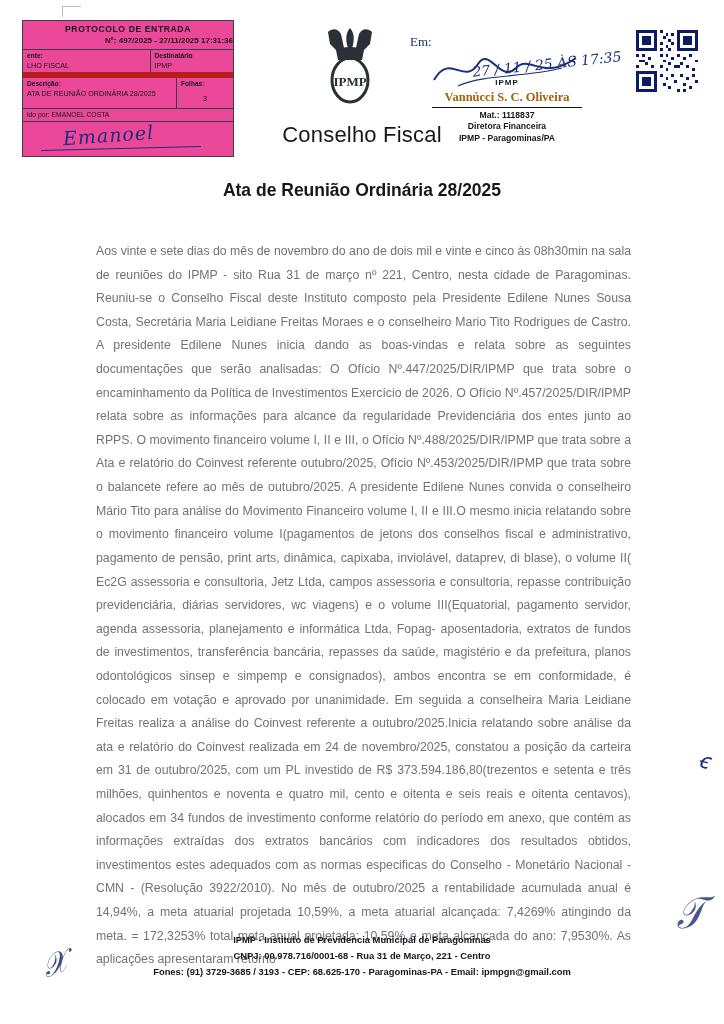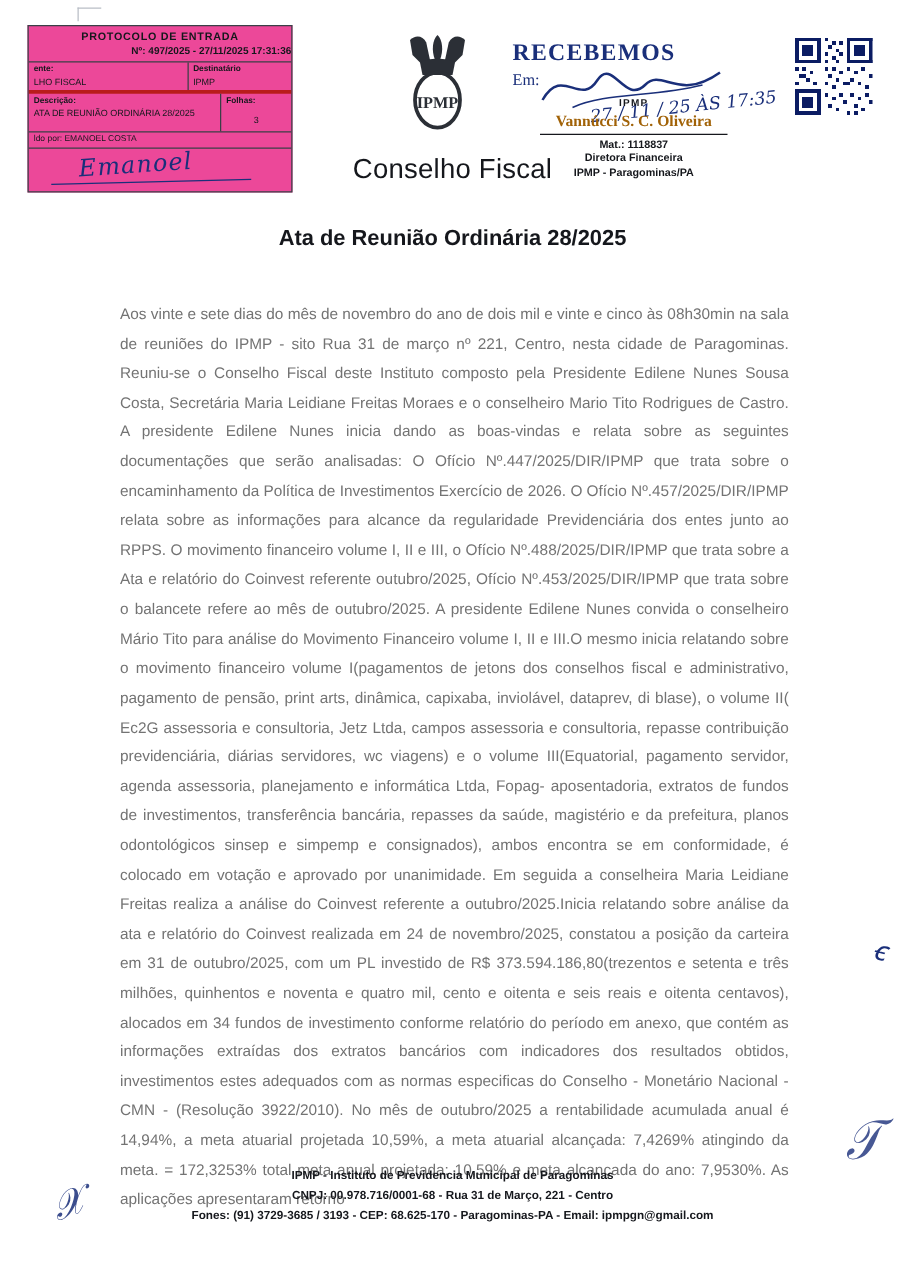--- a/index.html
+++ b/index.html
@@ -21,21 +21,21 @@
     background:#ec4899;
   }
   .protocol .ptitle{
     text-align:center;font-weight:bold;font-size:8.6px;
     letter-spacing:.6px;padding:3px 0 1px;
   }
   .protocol .pnum{
     text-align:right;font-weight:bold;font-size:8px;
     padding:0 0 3px;border-bottom:1px solid #3a3f47;
   }
-  .protocol .prow{display:flex;border-bottom:3px solid #b91c1c;gap:44px;}
+  .protocol .prow{display:flex;border-bottom:6px solid #b91c1c;gap:44px;}
   .protocol .pcell{padding:2px 4px;flex:1;}
   .protocol .pcell.b{border-left:1px solid #3a3f47;}
   .protocol .lbl{font-weight:bold;font-size:6.6px;display:block;}
   .protocol .val{display:block;font-size:7.2px;margin-top:1px;}
   .protocol .prow3{display:flex;border-bottom:1px solid #3a3f47;min-height:30px;}
   .protocol .pfoot{padding:2px 4px;font-size:6.8px;border-bottom:1px solid #3a3f47;}
   .sign-area{height:34px;position:relative;}
   .sig-script{
     position:absolute;left:40px;top:2px;
     font-family:"DejaVu Serif", serif;
@@ -176,21 +176,20 @@
         <path d="M54 6 C50 2, 44 2, 41 8 L38 22 L44 26 L52 18 Z"></path>
         <path d="M32 2 C36 6, 37 14, 34 22 L30 22 C27 14, 28 6, 32 2 Z"></path>
         <path d="M18 24 C24 20, 40 20, 46 24 L44 34 L20 34 Z"></path>
       </g>
       <ellipse cx="32" cy="54" rx="18" ry="22" fill="none" stroke="#2b2f36" stroke-width="3"></ellipse>
       <text x="32" y="60" font-family="Liberation Serif, serif" font-size="13" font-weight="bold" text-anchor="middle" fill="#2b2f36">IPMP</text>
     </svg>
   </div>
 
   <div class="recebemos">
-    <div class="r1">RECEBEMOS</div>
     <div class="r2" style="position:relative;">
       <span>Em:</span>
       <span class="hand hand-date">27 / 11 / 25 ÀS 17:35</span>
     </div>
   </div>
 
   <svg class="sig-over" viewBox="0 0 150 42">
     <path d="M4 32 C20 4, 34 38, 48 16 C60 -2, 70 36, 86 20 C100 6, 112 34, 146 10" fill="none" stroke="#1a2f7a" stroke-width="2"></path>
     <path d="M28 38 C54 26, 92 30, 132 20" fill="none" stroke="#1a2f7a" stroke-width="1.2"></path>
   </svg>

